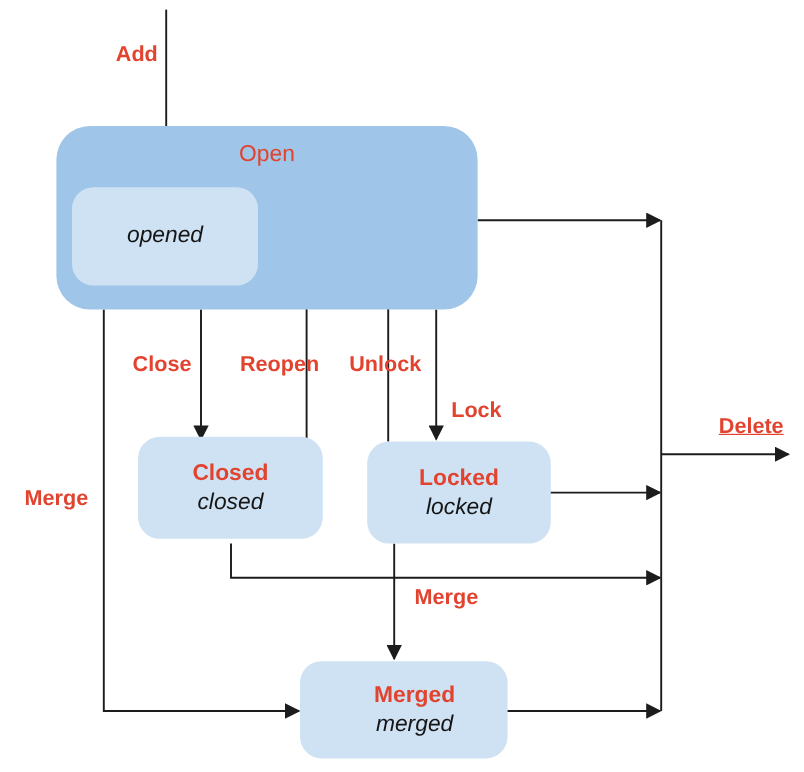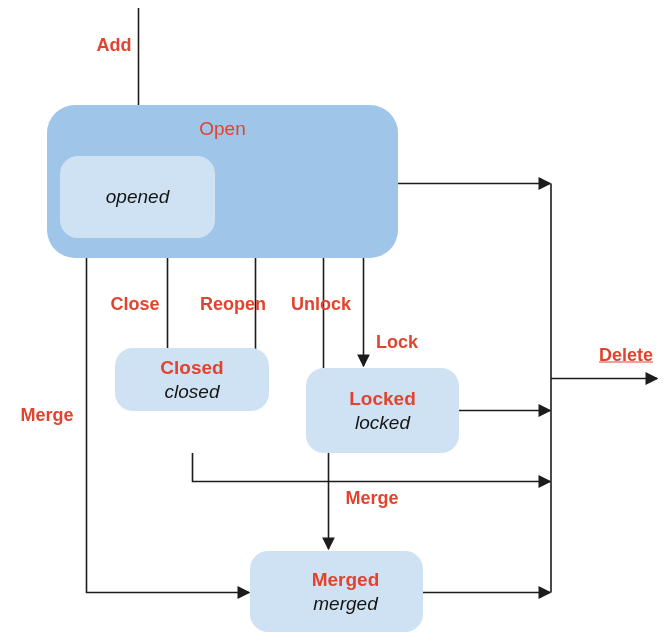--- a/index.html
+++ b/index.html
@@ -64,21 +64,21 @@
   .state-box {
     position: absolute;
     background: var(--state-blue);
     border-radius: 18px;
     display: flex;
     flex-direction: column;
     align-items: center;
     justify-content: center;
     line-height: 1.25;
   }
-  .state-box.closed { left: 115px; top: 348px; width: 154px; height: 63px; }
+  .state-box.closed { left: 115px; top: 364px; width: 154px; height: 85px; }
   .state-box.locked { left: 306px; top: 368px; width: 153px; height: 85px; }
   .state-box.merged { left: 250px; top: 551px; width: 155px; height: 81px; padding-left: 18px; }
 
   .state-title {
     font-weight: bold;
     font-size: 19px;
     color: var(--label-red);
   }
   .state-code {
     font-style: italic;

